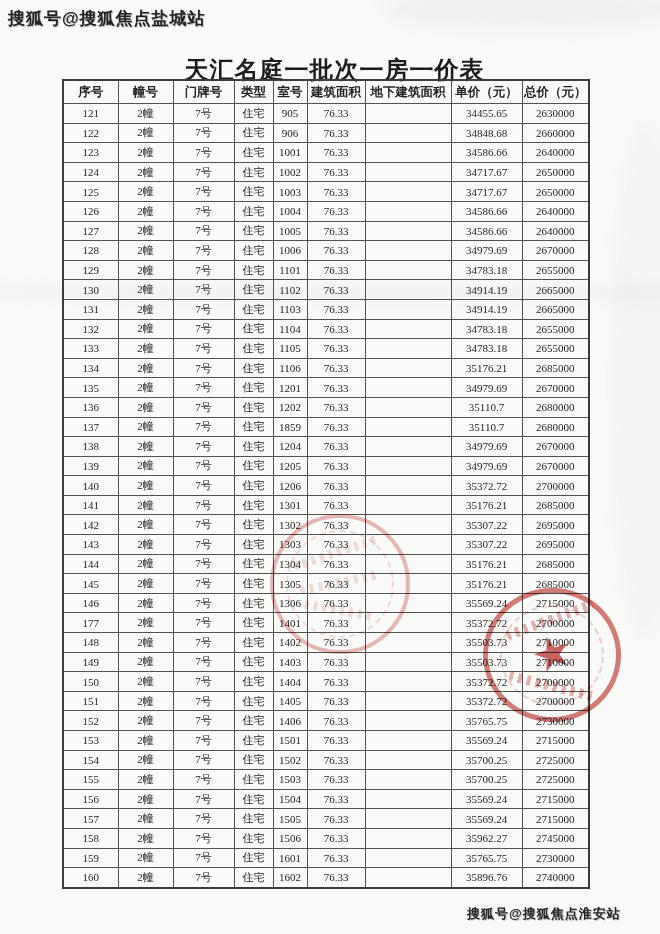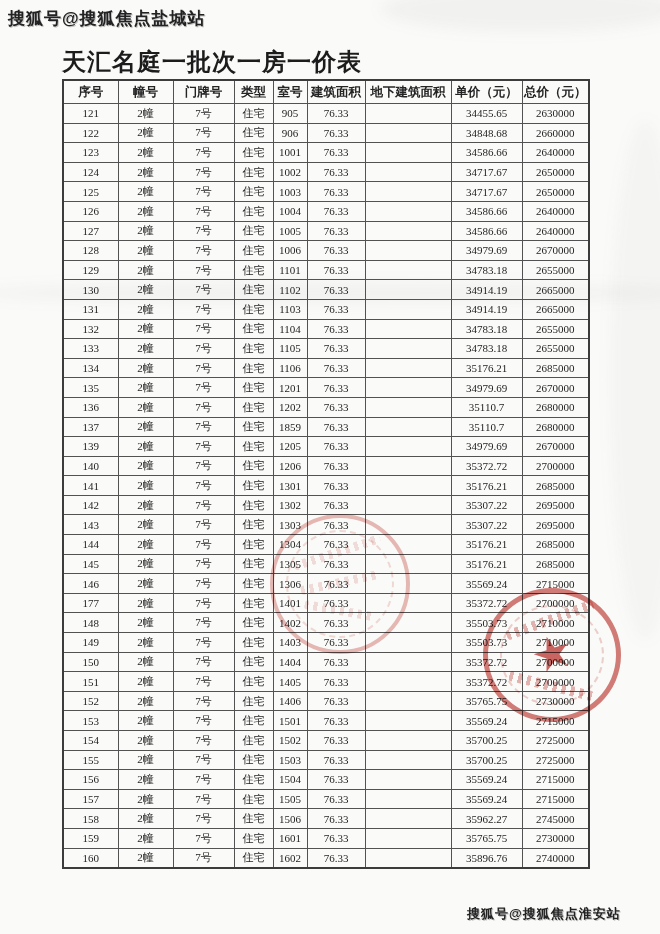--- a/index.html
+++ b/index.html
@@ -18,22 +18,22 @@
     position:absolute;
     font-family:"Liberation Sans",sans-serif;
     font-weight:bold;color:#222;
     letter-spacing:1px;white-space:nowrap;
     text-shadow:1px 1px 0 rgba(130,130,130,0.45), 0 0 1px rgba(255,255,255,0.9);
   }
   .wm-top{left:8px;top:7px;font-size:17px;}
   .wm-bottom{left:467px;top:905px;font-size:13px;}
 
   .title{
-    position:absolute;left:62px;top:46px;width:529px;margin:0;
-    font-size:24px;font-weight:bold;color:#1c1c1c;
+    position:absolute;left:62px;top:46px;width:529px;margin:8px;
+    text-align:center;font-size:24px;font-weight:bold;color:#1c1c1c;
     letter-spacing:1px;font-family:"Liberation Serif",serif;
   }
 
   table.price-table{
     position:absolute;left:62px;top:79px;width:514px;
     border-collapse:collapse;table-layout:fixed;
     border:2px solid #3c3c3c;
   }
   .price-table th,.price-table td{
     border:1px solid #525252;
@@ -285,20 +285,31 @@
           <td>2幢</td>
           <td>7号</td>
           <td>住宅</td>
           <td>1859</td>
           <td>76.33</td>
           <td></td>
           <td>35110.7</td>
           <td>2680000</td>
         </tr>
         <tr>
+          <td>138</td>
+          <td>2幢</td>
+          <td>7号</td>
+          <td>住宅</td>
+          <td>1204</td>
+          <td>76.33</td>
+          <td></td>
+          <td>34979.69</td>
+          <td>2670000</td>
+        </tr>
+        <tr>
           <td>139</td>
           <td>2幢</td>
           <td>7号</td>
           <td>住宅</td>
           <td>1205</td>
           <td>76.33</td>
           <td></td>
           <td>34979.69</td>
           <td>2670000</td>
         </tr>

